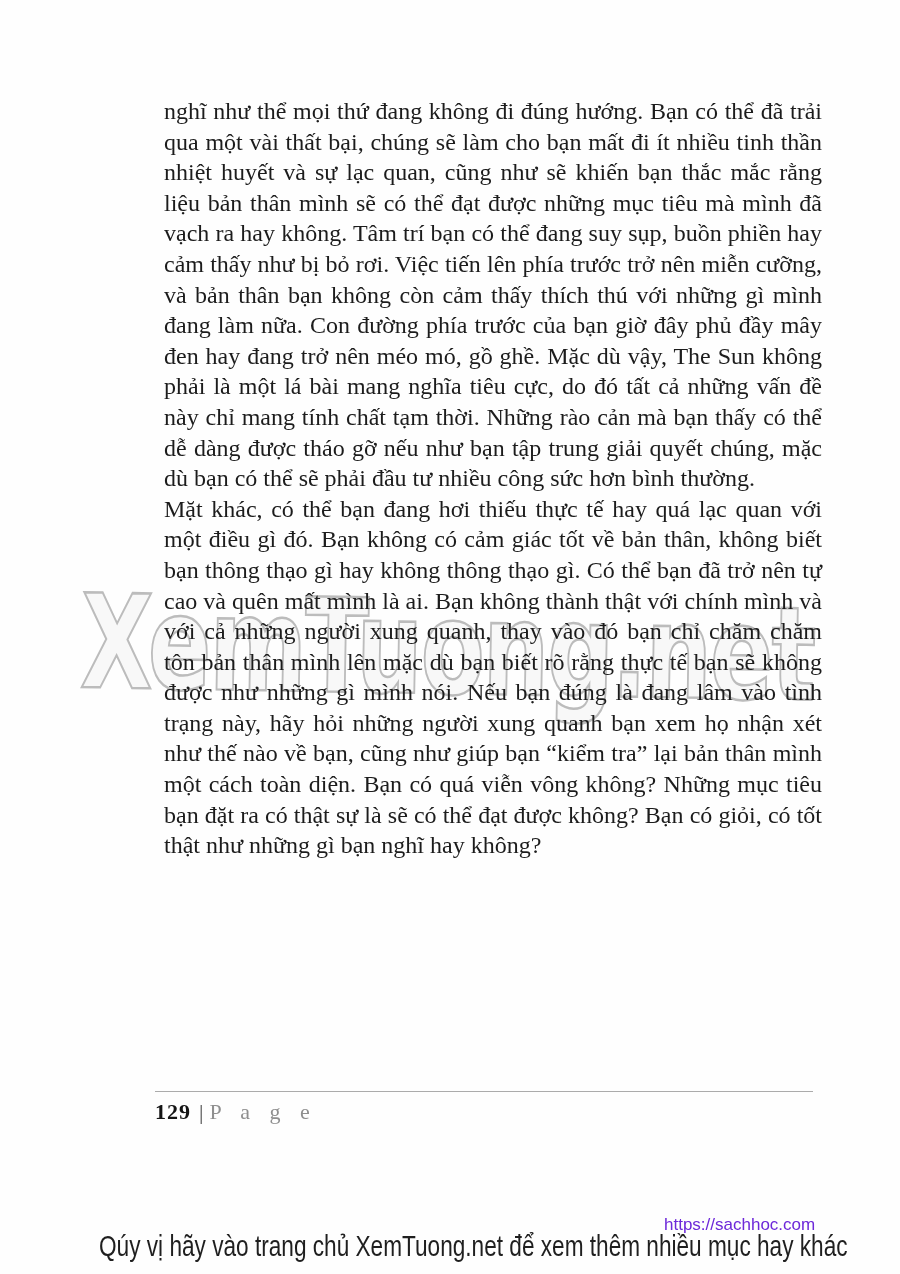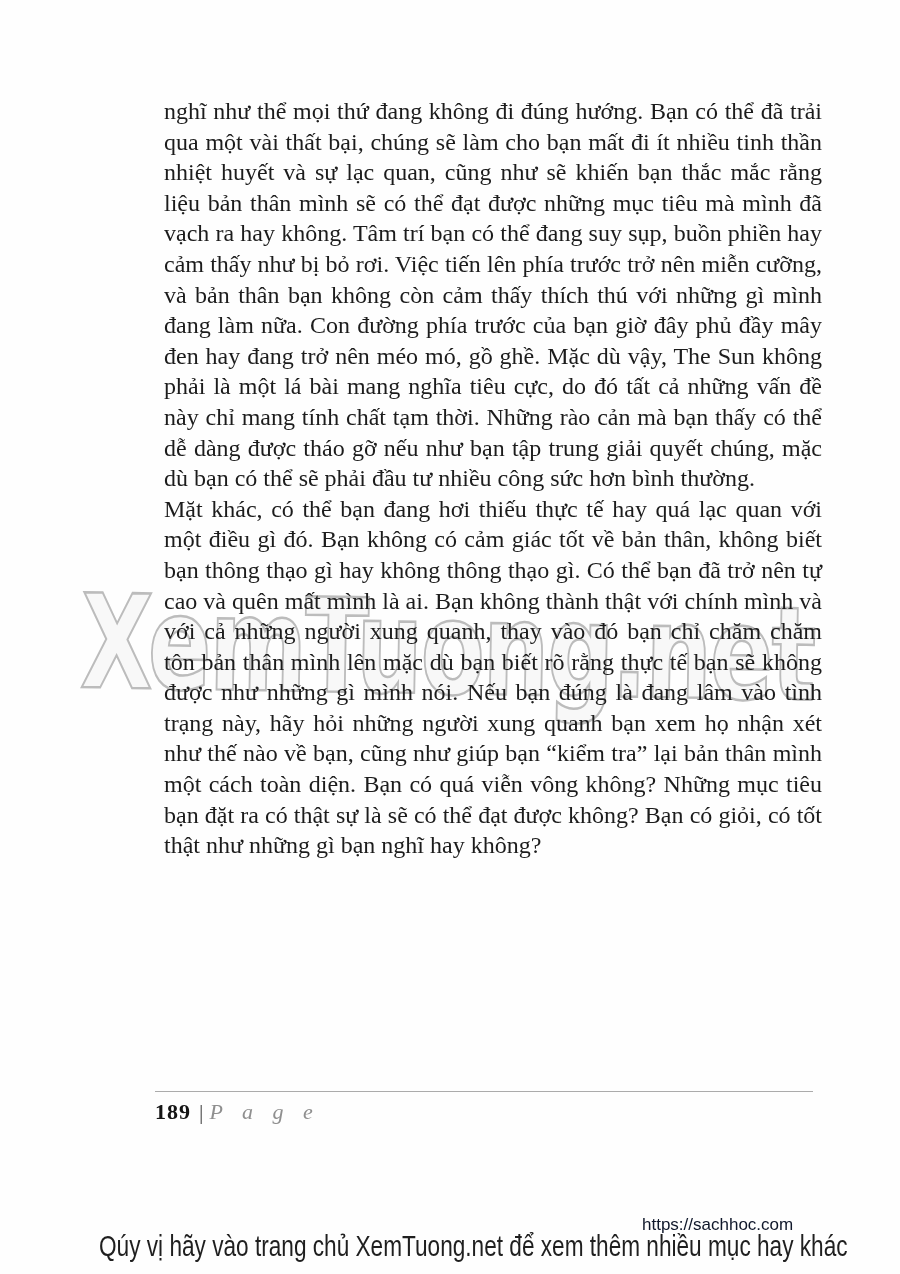--- a/index.html
+++ b/index.html
@@ -70,31 +70,30 @@
     letter-spacing: 1px;
   }
   .page-footer .sep {
     color: #4a4a4a;
     margin: 0 6px 0 8px;
     font-weight: normal;
   }
   .page-footer .lbl {
     color: #8f8f8f;
     letter-spacing: 7px;
-    font-style: italic;
   }
   
   .sachhoc-link {
     position: absolute;
-    left: 642px;
+    left: 664px;
     top: 1215px;
     z-index: 2;
     font-family: "Liberation Sans", sans-serif;
     font-size: 17px;
-    color: #0f172a;
+    color: #6d28d9;
     text-decoration: none;
   }
   .promo {
     position: absolute;
     left: 0;
     top: 1230px;
     width: 900px;
     z-index: 1;
     text-align: center;
     font-family: "Liberation Sans", sans-serif;
@@ -113,20 +112,20 @@
   <div class="watermark">XemTuong.net</div>
 
   <div class="content">
     <p>nghĩ như thể mọi thứ đang không đi đúng hướng. Bạn có thể đã trải qua một vài thất bại, chúng sẽ làm cho bạn mất đi ít nhiều tinh thần nhiệt huyết và sự lạc quan, cũng như sẽ khiến bạn thắc mắc rằng liệu bản thân mình sẽ có thể đạt được những mục tiêu mà mình đã vạch ra hay không. Tâm trí bạn có thể đang suy sụp, buồn phiền hay cảm thấy như bị bỏ rơi. Việc tiến lên phía trước trở nên miễn cưỡng, và bản thân bạn không còn cảm thấy thích thú với những gì mình đang làm nữa. Con đường phía trước của bạn giờ đây phủ đầy mây đen hay đang trở nên méo mó, gồ ghề. Mặc dù vậy, The Sun không phải là một lá bài mang nghĩa tiêu cực, do đó tất cả những vấn đề này chỉ mang tính chất tạm thời. Những rào cản mà bạn thấy có thể dễ dàng được tháo gỡ nếu như bạn tập trung giải quyết chúng, mặc dù bạn có thể sẽ phải đầu tư nhiều công sức hơn bình thường.</p>
     <p>Mặt khác, có thể bạn đang hơi thiếu thực tế hay quá lạc quan với một điều gì đó. Bạn không có cảm giác tốt về bản thân, không biết bạn thông thạo gì hay không thông thạo gì. Có thể bạn đã trở nên tự cao và quên mất mình là ai. Bạn không thành thật với chính mình và với cả những người xung quanh, thay vào đó bạn chỉ chăm chăm tôn bản thân mình lên mặc dù bạn biết rõ rằng thực tế bạn sẽ không được như những gì mình nói. Nếu bạn đúng là đang lâm vào tình trạng này, hãy hỏi những người xung quanh bạn xem họ nhận xét như thế nào về bạn, cũng như giúp bạn “kiểm tra” lại bản thân mình một cách toàn diện. Bạn có quá viễn vông không? Những mục tiêu bạn đặt ra có thật sự là sẽ có thể đạt được không? Bạn có giỏi, có tốt thật như những gì bạn nghĩ hay không?</p>
   </div>
 
   <div class="footer-rule"></div>
 
   <div class="page-footer">
-    <span class="num">189</span><span class="sep">|</span><span class="lbl">P a g e</span>
+    <span class="num">129</span><span class="sep">|</span><span class="lbl">P a g e</span>
   </div>
 
   <a href="#" class="sachhoc-link">https://sachhoc.com</a>
 
   <div class="promo">Qúy vị hãy vào trang chủ XemTuong.net để xem thêm nhiều mục hay khác</div>
 
 </div>
 
 </body></html>

